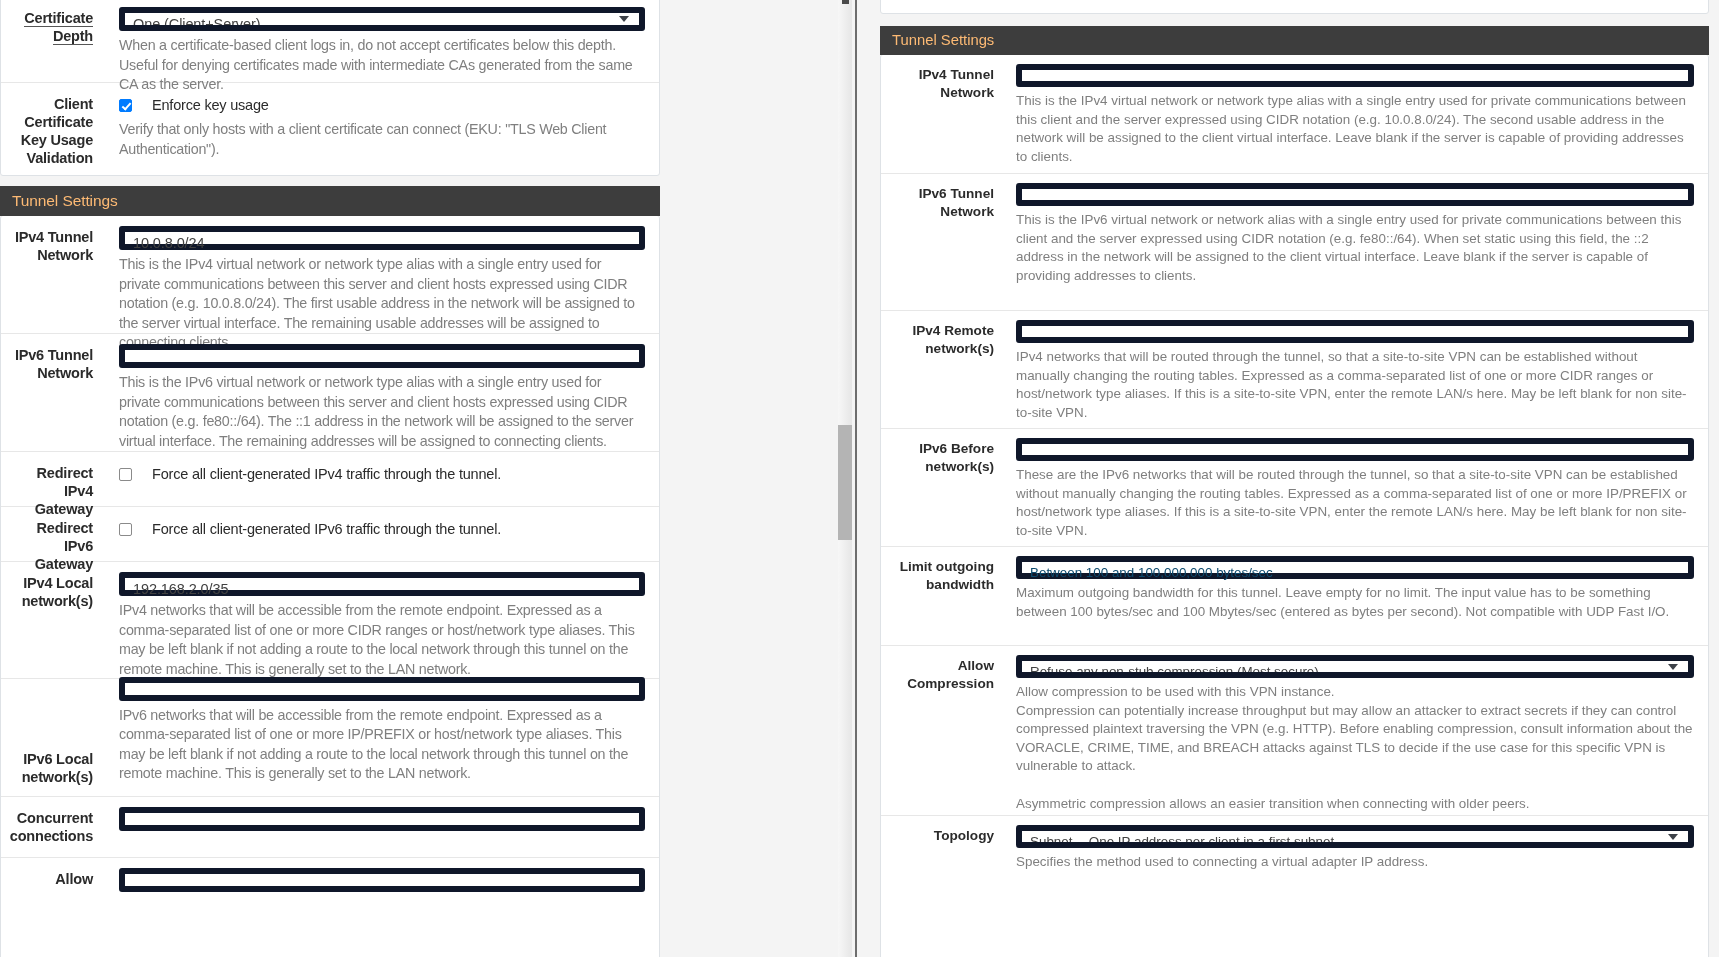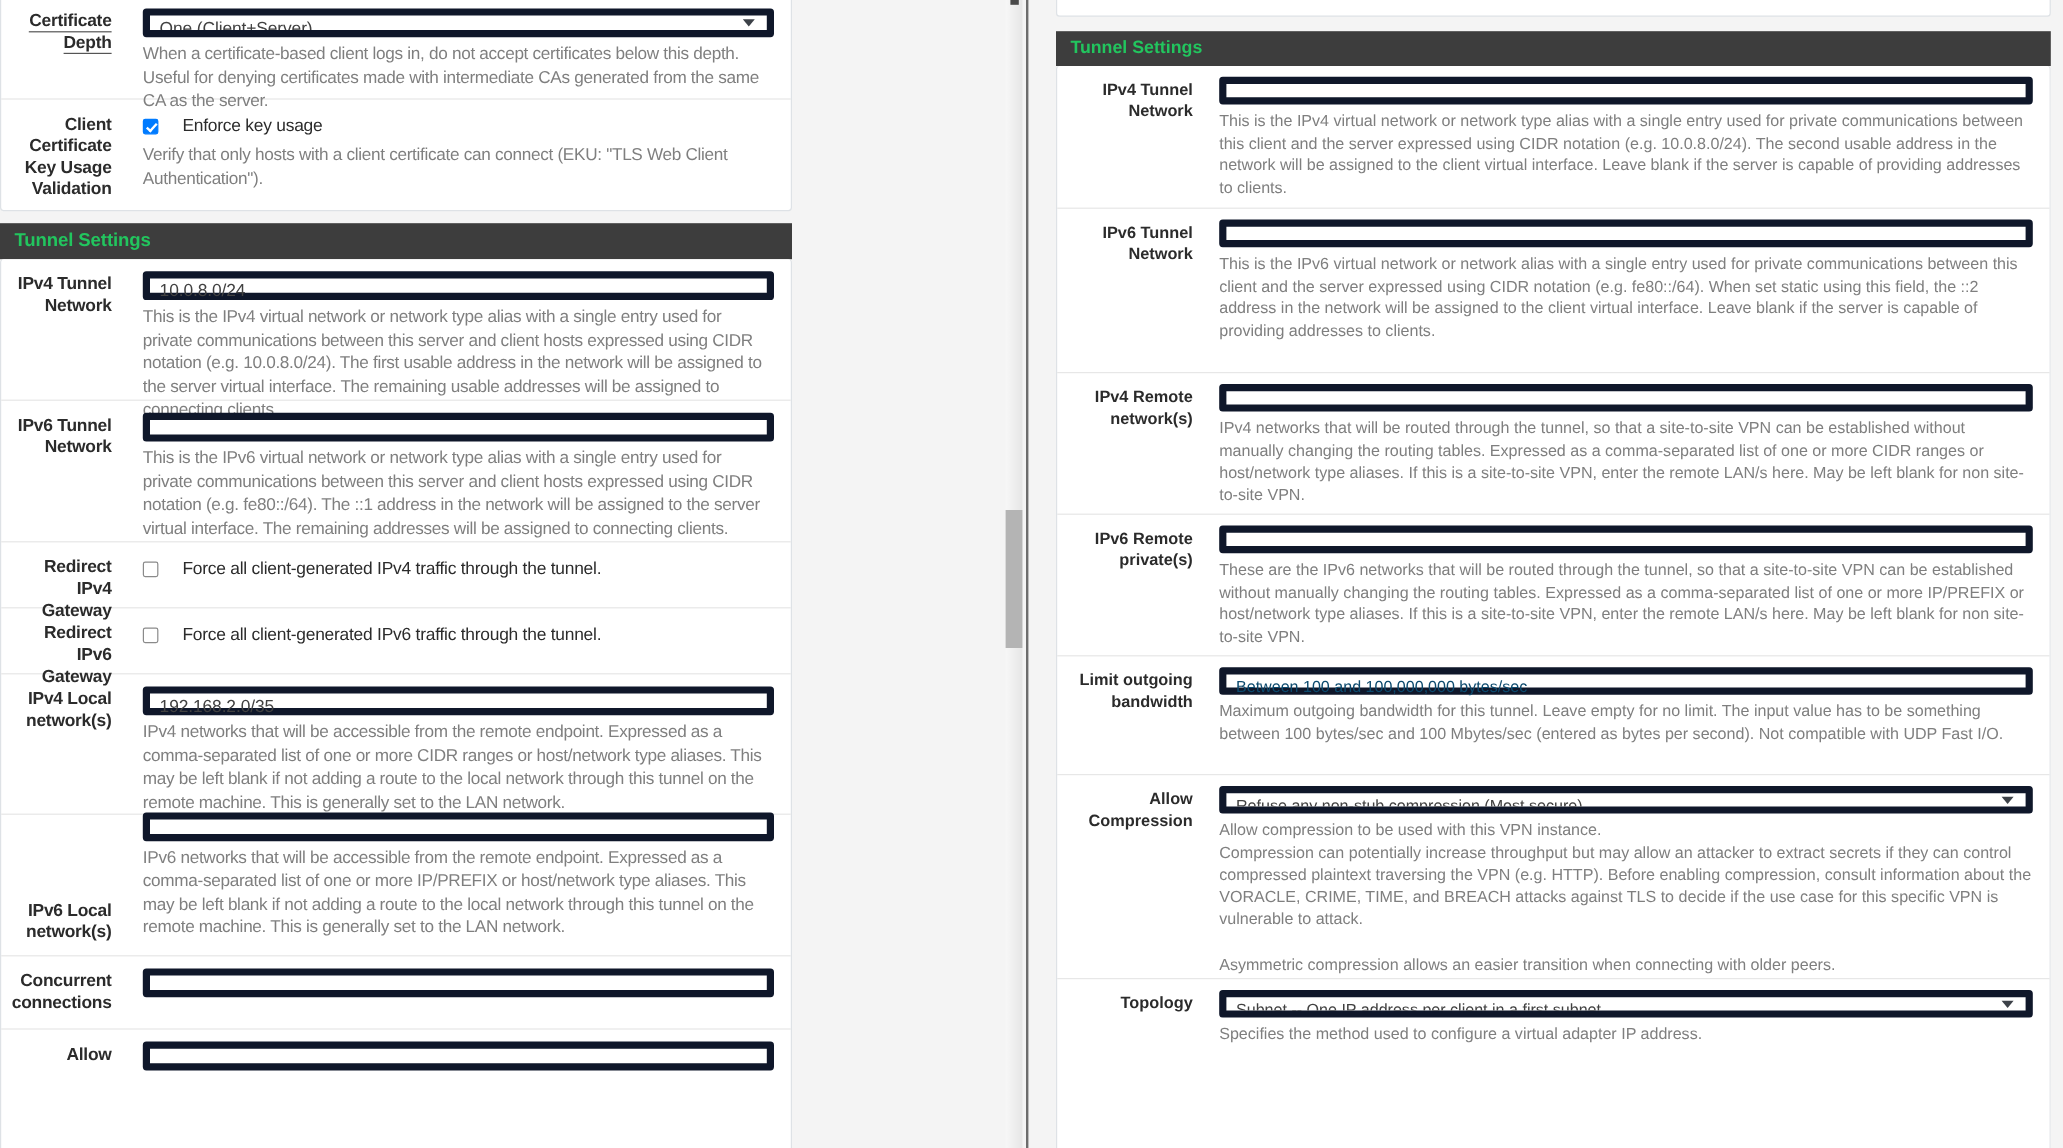--- a/index.html
+++ b/index.html
@@ -28,22 +28,22 @@
   .card {
     background: #ffffff;
     border: 1px solid #dee2e6;
     border-radius: 3px;
     box-sizing: border-box;
   }
 
   
   .section-header {
     background: #3d3d3d;
-    color: #22c55e;
-    font-weight: bold;
+    color: #fdba74;
+    font-weight: normal;
     box-sizing: border-box;
   }
 
   
   .form-row {
     display: flex;
     border-bottom: 1px solid #e7e7e7;
     box-sizing: border-box;
   }
   .form-row:last-child { border-bottom: none; }
@@ -404,21 +404,21 @@
       <div class="row-body">
         <div class="text-input">
           <span></span>
         </div>
         <div class="help-text">IPv4 networks that will be routed through the tunnel, so that a site-to-site VPN can be established without manually changing the routing tables. Expressed as a comma-separated list of one or more CIDR ranges or host/network type aliases. If this is a site-to-site VPN, enter the remote LAN/s here. May be left blank for non site-to-site VPN.</div>
       </div>
     </div>
 
     <div class="form-row" style="height:118px;">
       <div class="row-label">
-        <span>IPv6 Remote private(s)</span>
+        <span>IPv6 Before network(s)</span>
       </div>
       <div class="row-body">
         <div class="text-input">
           <span></span>
         </div>
         <div class="help-text">These are the IPv6 networks that will be routed through the tunnel, so that a site-to-site VPN can be established without manually changing the routing tables. Expressed as a comma-separated list of one or more IP/PREFIX or host/network type aliases. If this is a site-to-site VPN, enter the remote LAN/s here. May be left blank for non site-to-site VPN.</div>
       </div>
     </div>
 
     <div class="form-row" style="height:99px;">
@@ -451,18 +451,18 @@
 
     <div class="form-row" style="height:70px;">
       <div class="row-label">
         <span>Topology</span>
       </div>
       <div class="row-body">
         <div class="select-input">
           <span>Subnet -- One IP address per client in a first subnet</span>
           <span class="caret"></span>
         </div>
-        <div class="help-text">Specifies the method used to configure a virtual adapter IP address.</div>
+        <div class="help-text">Specifies the method used to connecting a virtual adapter IP address.</div>
       </div>
     </div>
 
   </div>
 </div>
 
 </body></html>

